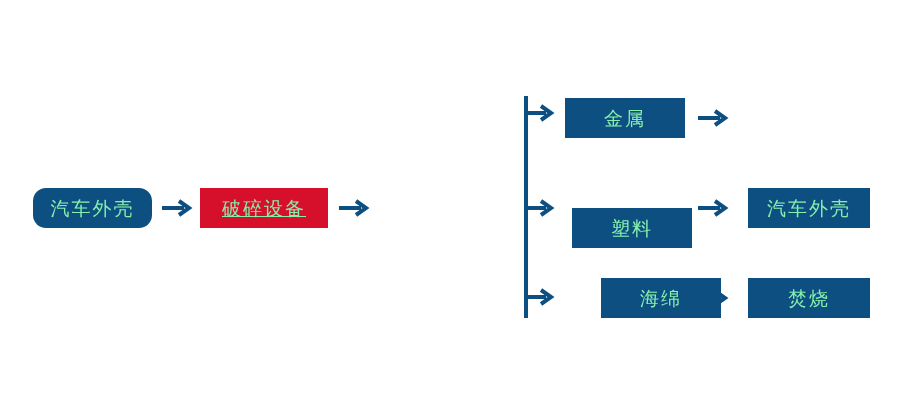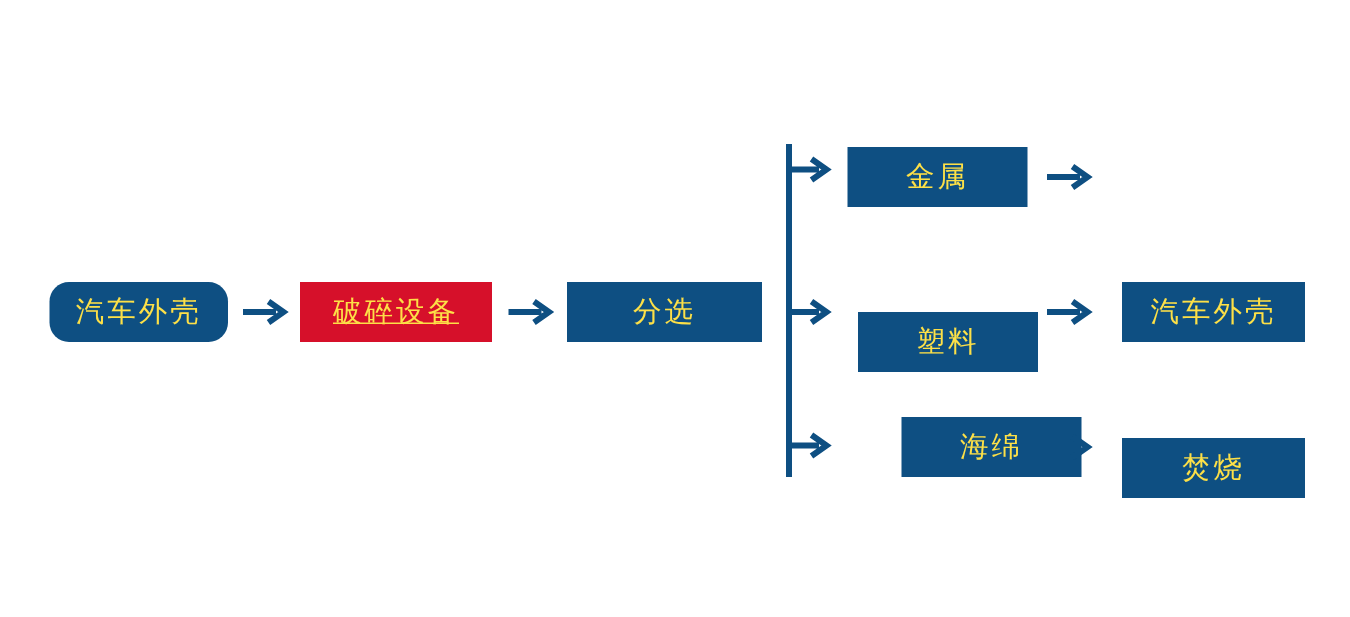--- a/index.html
+++ b/index.html
@@ -22,21 +22,21 @@
     background: #ffffff;
   }
 
   
   .node {
     position: absolute;
     display: flex;
     align-items: center;
     justify-content: center;
     box-sizing: border-box;
-    color: #fde047;
+    color: #86efac;
     font-size: 19px;
     letter-spacing: 2px;
     line-height: 1;
     white-space: nowrap;
     user-select: none;
   }
   .node.blue { background: #0e4f82; }
   .node.red  { background: #d6102a; }
 
   
@@ -77,21 +77,20 @@
   </div>
 
   <div class="node red" style="left:200px; top:188px; width:128px; height:40px;text-decoration:underline;">破碎设备</div>
 
   <div class="arrow" style="left:337px; top:196px; width:34px; height:24px;">
     <svg width="34" height="24" viewBox="0 0 34 24" aria-hidden="true">
       <path d="M2 12 L24 12 M19 5 L29 12 L19 19" fill="none" stroke="#0e4f82" stroke-width="4" stroke-linecap="butt" stroke-linejoin="miter"></path>
     </svg>
   </div>
 
-  <div class="node blue" style="left:378px; top:188px; width:130px; height:40px;">分选</div>
 
   <div class="bus-line" style="left:524px; top:96px; width:4px; height:222px;"></div>
 
   <div class="branch-arrow" style="left:526px; top:101px; width:30px; height:24px;">
     <svg width="30" height="24" viewBox="0 0 30 24" aria-hidden="true">
       <path d="M0 12 L20 12 M15 5 L25 12 L15 19" fill="none" stroke="#0e4f82" stroke-width="4" stroke-linecap="butt" stroke-linejoin="miter"></path>
     </svg>
   </div>
 
   <div class="branch-arrow" style="left:526px; top:196px; width:30px; height:24px;">
@@ -126,15 +125,15 @@
   <div class="node blue" style="left:748px; top:188px; width:122px; height:40px;">汽车外壳</div>
 
   <div class="node blue" style="left:565px; top:278px; width:120px; height:40px;margin-left:36px;">海绵</div>
 
   <div class="arrow" style="left:696px; top:286px; width:34px; height:24px;">
     <svg width="34" height="24" viewBox="0 0 34 24" aria-hidden="true">
       <path d="M2 12 L24 12 M19 5 L29 12 L19 19" fill="none" stroke="#0e4f82" stroke-width="4" stroke-linecap="butt" stroke-linejoin="miter"></path>
     </svg>
   </div>
 
-  <div class="node blue" style="left:748px; top:292px; width:122px; height:40px;">焚烧</div>
+  <div class="node blue" style="left:748px; top:278px; width:122px; height:40px;">焚烧</div>
 
 </div>
 
 </body></html>

